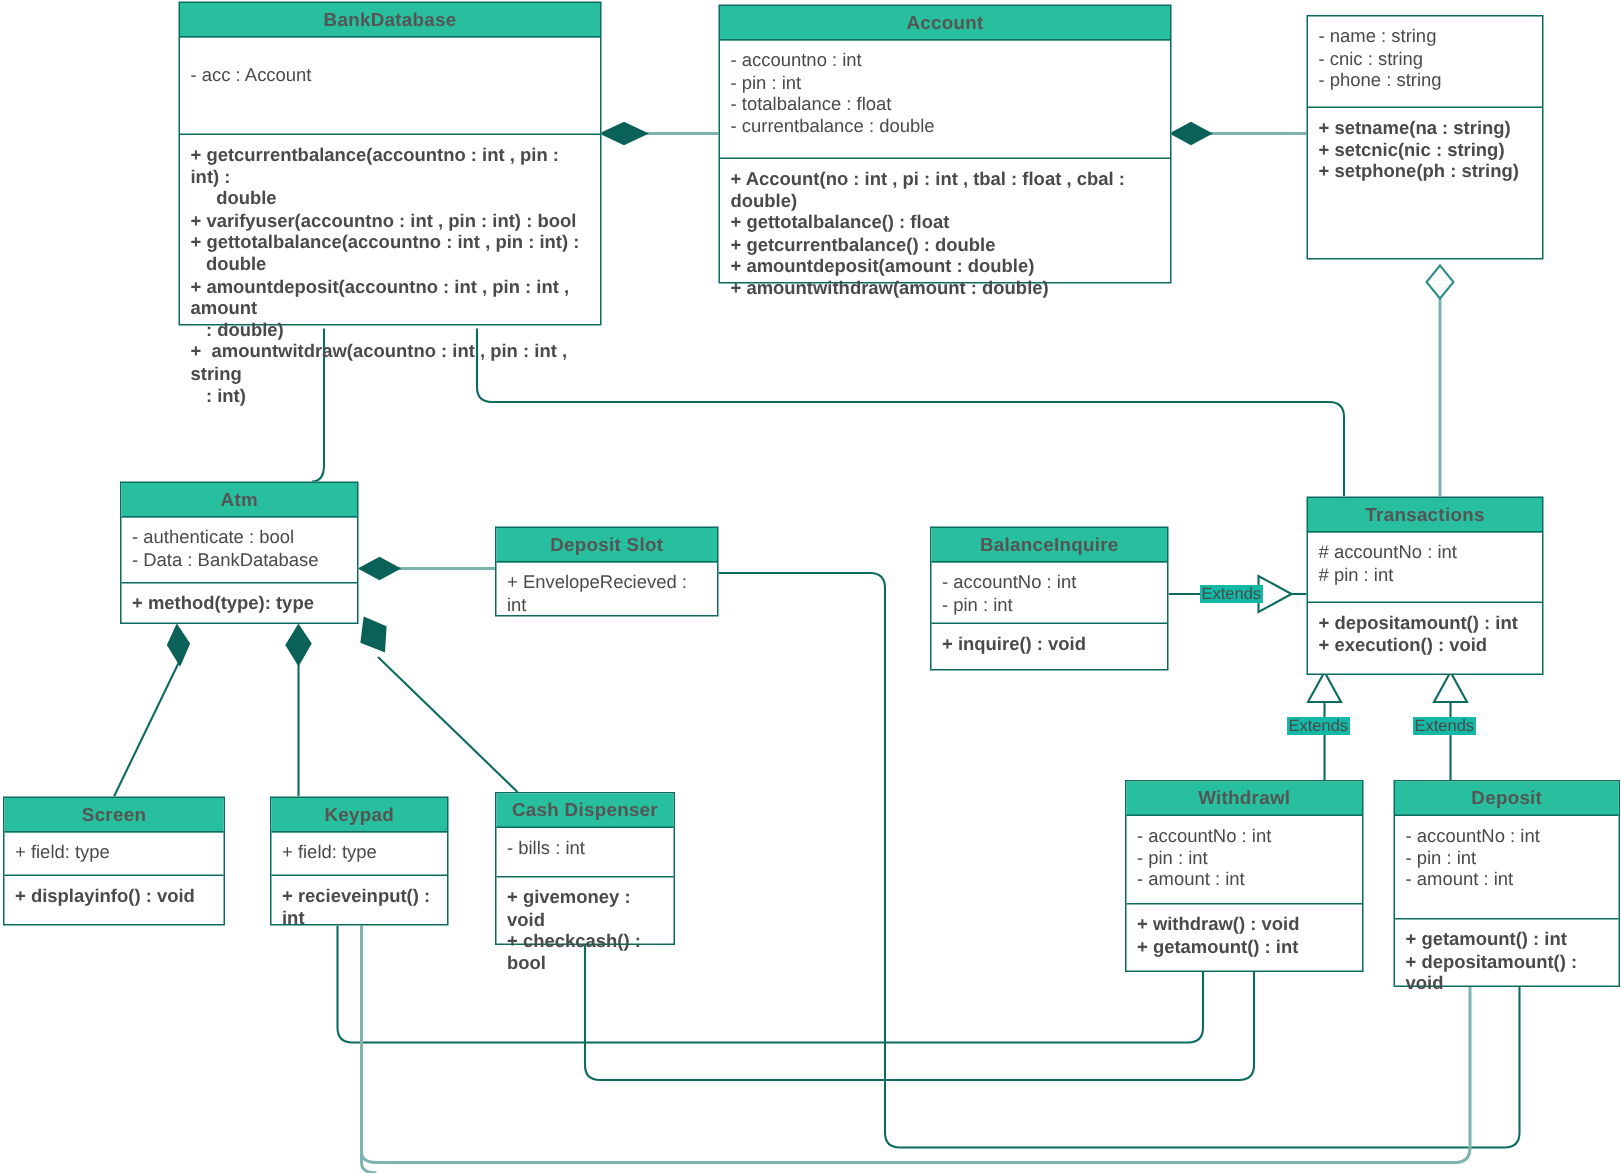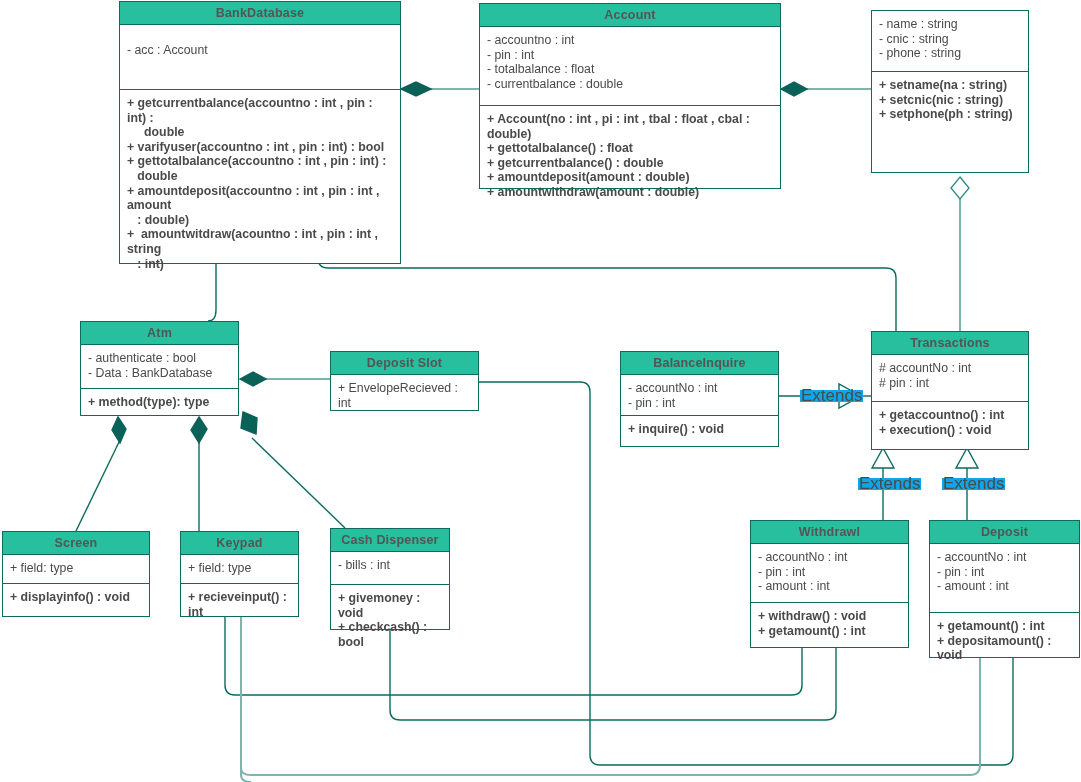--- a/index.html
+++ b/index.html
@@ -55,22 +55,22 @@
   }
   .uml-line {
     color: #4a4a4a;
     font-size: 12.3px;
     line-height: 14.6px;
     white-space: pre-wrap;
   }
   .edge-label {
     position: absolute;
     color: #4a4a4a;
-    font-size: 17px;
-    background: #0ea5e9;
+    font-size: 11px;
+    background: #14b8a6;
     padding: 0 1px;
     z-index: 6;
     line-height: 12px;
   }
 </style>
 </head>
 <body>
 
 <div id="canvas">
 
@@ -119,21 +119,21 @@
       <path d="M 225 617 L 225 685 Q 225 695 235 695 L 792 695 Q 802 695 802 685 L 802 648"></path>
 
       <path d="M 241 617 L 241 775 Q 241 782 251 782" stroke="#7fb3ad" stroke-width="2"></path>
       <path d="M 241 617 L 241 768 Q 241 775 251 775 L 970 775 Q 980 775 980 765 L 980 658" stroke="#7fb3ad" stroke-width="2"></path>
 
       <path d="M 660 447 L 660 670 Q 660 680 650 680 L 150 680" stroke="none"></path>
     </g>
   </svg>
 
   <div id="class-layer">
-      <div class="uml-class" style="left: 119px; top: 1px; width: 282px; height: 263px;">
+      <div class="uml-class" style="left: 119px; top: 1px; width: 282px; height: 216px;">
         <div class="uml-header">BankDatabase</div>
         <div class="uml-compartment" style="height: 52px; margin-top: 12px;">
           <div class="uml-line">- acc : Account</div>
         </div>
         <div class="uml-compartment">
           <div class="uml-line">+ getcurrentbalance(accountno : int , pin : int) :
      double</div>
           <div class="uml-line">+ varifyuser(accountno : int , pin : int) : bool</div>
           <div class="uml-line">+ gettotalbalance(accountno : int , pin : int) :
    double</div>
@@ -197,21 +197,21 @@
           <div class="uml-line">+ inquire() : void</div>
         </div>
       </div>
       <div class="uml-class" style="left: 871px; top: 331px; width: 158px; height: 119px;">
         <div class="uml-header">Transactions</div>
         <div class="uml-compartment" style="height: 46px;">
           <div class="uml-line"># accountNo : int</div>
           <div class="uml-line"># pin : int</div>
         </div>
         <div class="uml-compartment">
-          <div class="uml-line">+ getaccountno() : int</div>
+          <div class="uml-line">+ depositamount() : int</div>
           <div class="uml-line">+ execution() : void</div>
         </div>
       </div>
       <div class="uml-class" style="left: 2px; top: 531px; width: 148px; height: 86px;">
         <div class="uml-header">Screen</div>
         <div class="uml-compartment" style="height: 28px;">
           <div class="uml-line">+ field: type</div>
         </div>
         <div class="uml-compartment">
           <div class="uml-line">+ displayinfo() : void</div>

